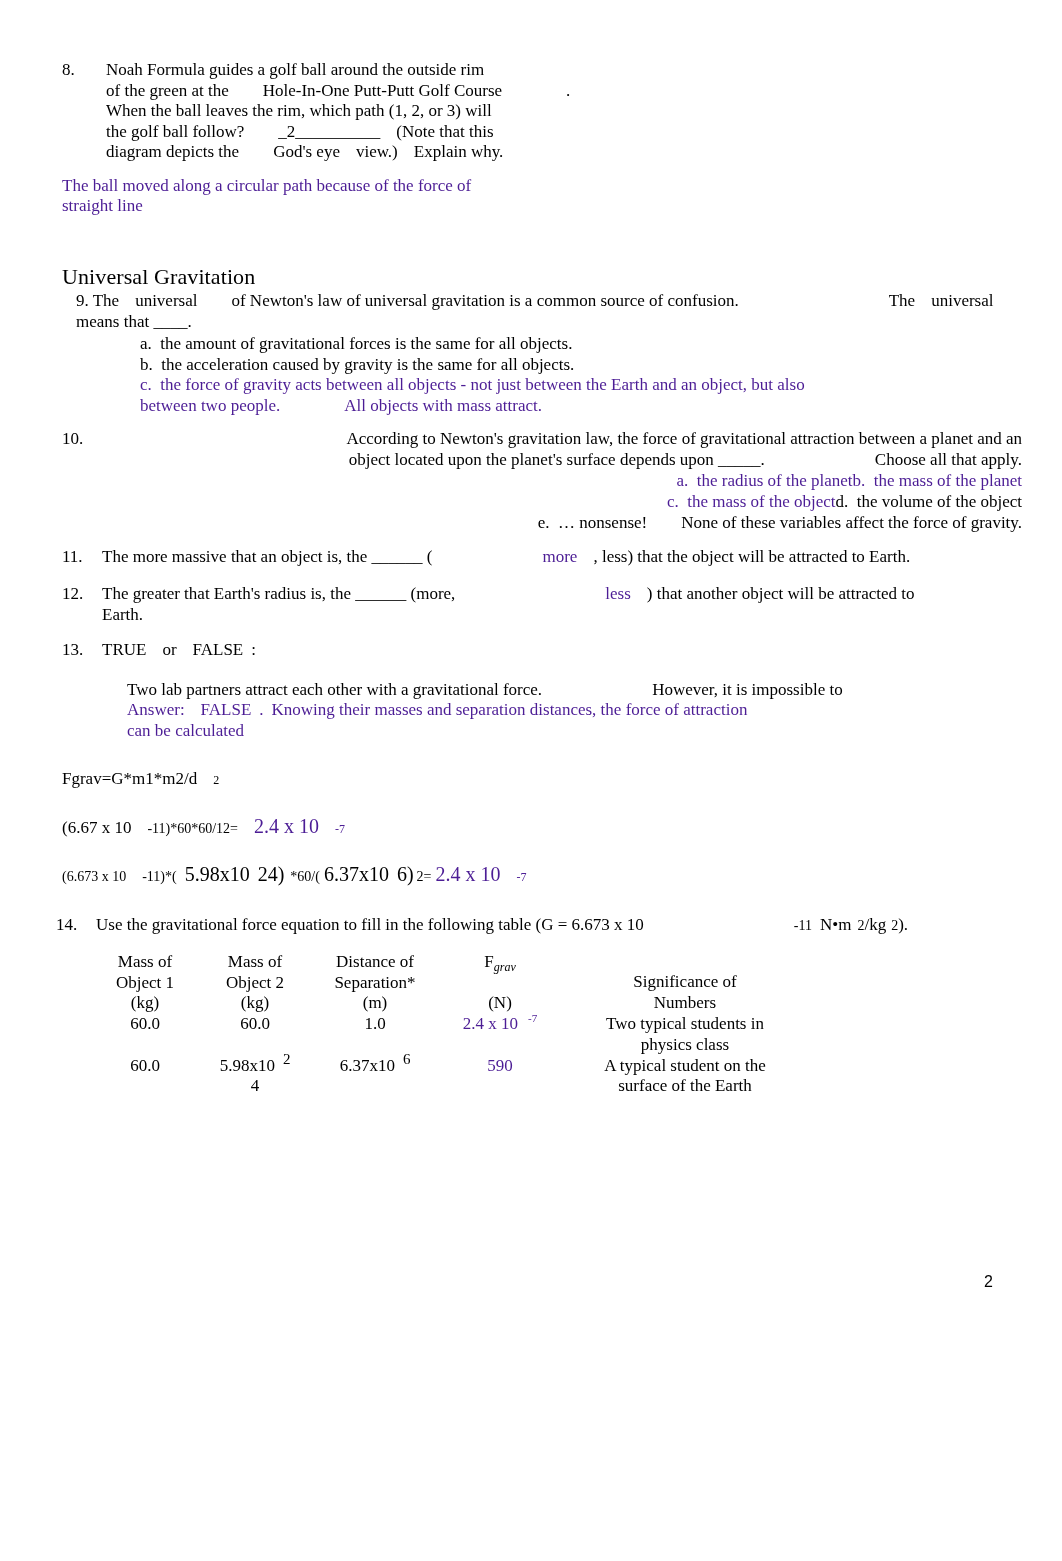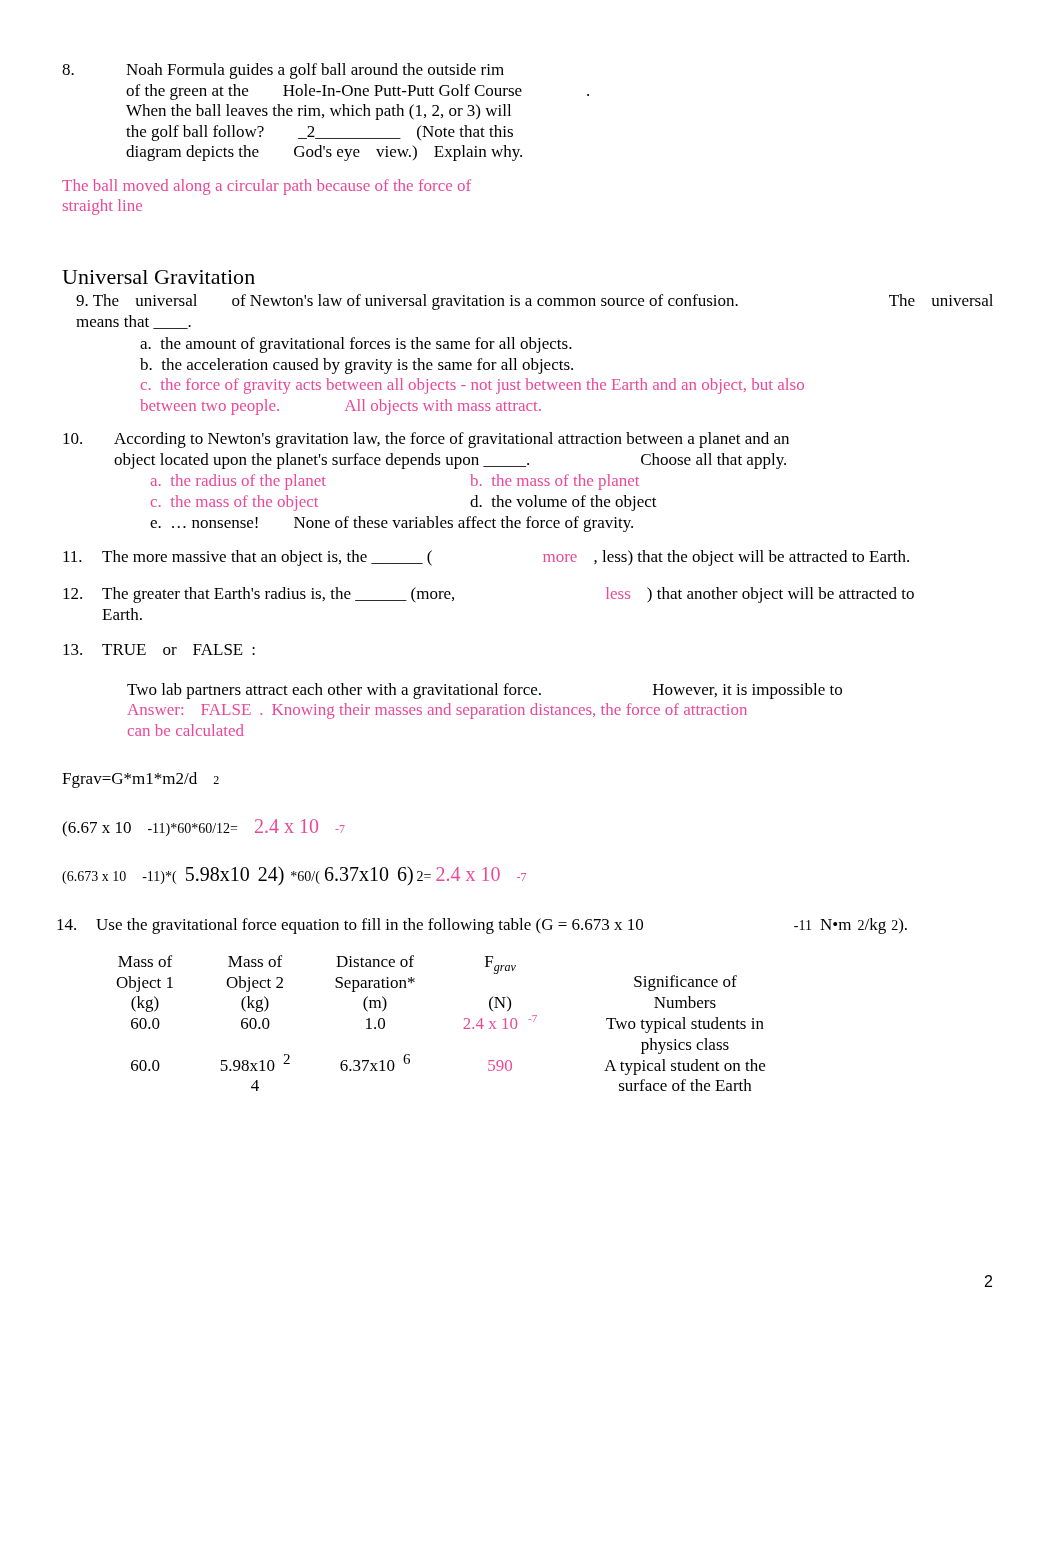--- a/index.html
+++ b/index.html
@@ -18,21 +18,21 @@
     overflow: hidden;
   }
   .page {
     position: absolute;
     left: 0; top: 0;
     width: 1062px;
     height: 1561px;
   }
   .blk { position: absolute; }
 
-  .red { color: #ec4899; }
+  .red { color: #4c1d95; }
 
   
   .sup {
     font-size: 11px;
     vertical-align: super;
     line-height: 0;
   }
   .sup-lg {
     font-size: 15px;
     vertical-align: super;
@@ -40,21 +40,21 @@
   }
   .gap-s { display: inline-block; width: 16px; }
   .gap-m { display: inline-block; width: 34px; }
   .gap-l { display: inline-block; width: 64px; }
   .gap-xl { display: inline-block; width: 110px; }
   .gap-xxl { display: inline-block; width: 150px; }
 
   
   #q8 { left: 62px; top: 60px; width: 620px; }
   #q8 .num { position: absolute; left: 0; top: 0; }
-  #q8 .body { margin-left: 64px; }
+  #q8 .body { margin-left: 44px; }
   #q8 .line { white-space: nowrap; height: 20.5px; }
 
   #q8answer { left: 62px; top: 176px; width: 560px; line-height: 1.22; }
   #q8answer div { height: 20px; white-space: nowrap; }
 
   
   #heading {
     left: 62px; top: 264px;
     font-size: 22px;
     letter-spacing: 0.1px;
@@ -65,21 +65,21 @@
   #q9 .l1 { white-space: nowrap; }
   #q9 .l2 { white-space: nowrap; }
   #q9 .opts { margin-left: 64px; margin-top: 2px; }
   #q9 .opt { white-space: nowrap; height: 20.3px; }
   #q9 .optc { white-space: nowrap; }
   #q9 .optc2 { white-space: nowrap; }
 
   
   #q10 { left: 62px; top: 429px; width: 960px; }
   #q10 .num { position: absolute; left: 0; top: 0; }
-  #q10 .body { margin-left: 52px; }
+  #q10 .body { margin-left: 40px; text-align: right; }
   #q10 .line { white-space: nowrap; height: 20.8px; }
   #q10 .opts { margin-left: 36px; }
   #q10 .opt { white-space: nowrap; height: 21px; }
   #q10 .colb { display: inline-block; width: 320px; }
 
   
   #q11 { left: 62px; top: 547px; width: 960px; }
   #q12 { left: 62px; top: 584px; width: 960px; }
   #q11 .num, #q12 .num { position: absolute; left: 0; top: 0; }
   #q11 .body, #q12 .body { margin-left: 40px; white-space: nowrap; }

